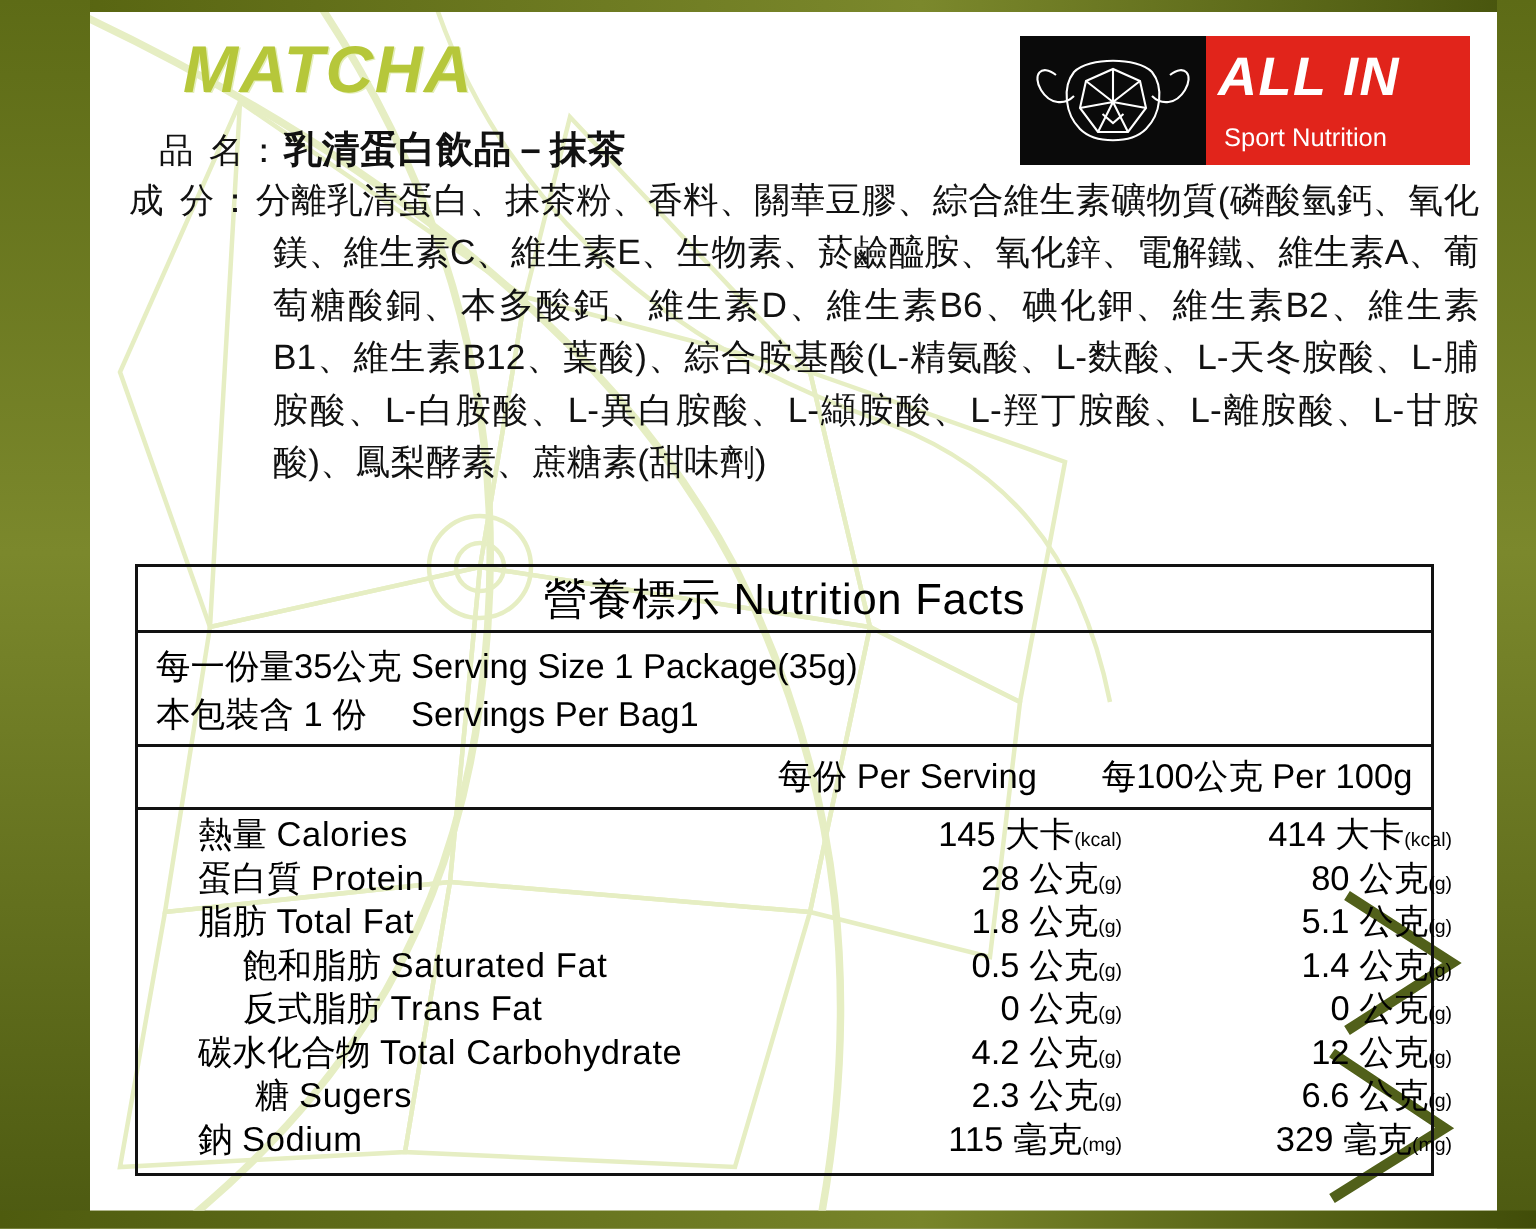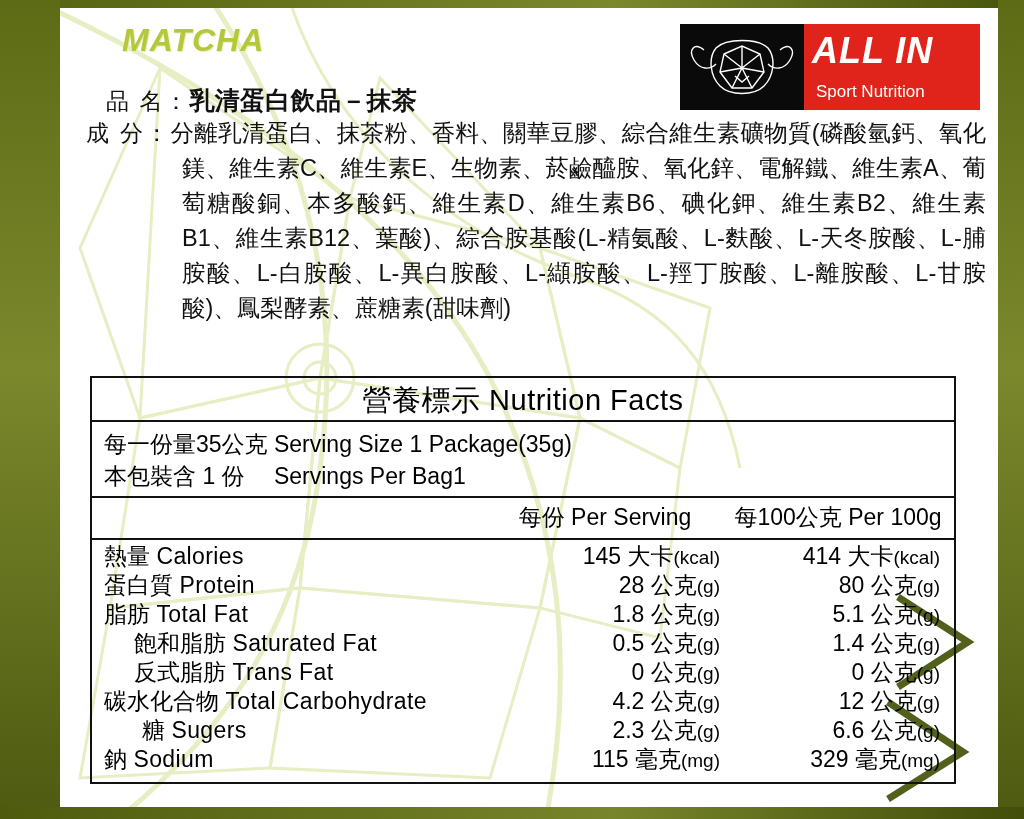--- a/index.html
+++ b/index.html
@@ -75,21 +75,21 @@
   .header {
     position: absolute;
     left: 0; top: 0;
     width: 938px;
     height: 110px;
   }
   .matcha-title {
     position: absolute;
     left: 62px;
     top: 14px;
-    font-size: 32px;
+    font-size: 44px;
     font-style: italic;
     font-weight: bold;
     letter-spacing: 1px;
     color: #b6c73a;
     text-shadow: 1px 1px 0 #e4eebb;
     font-family: "Liberation Sans", sans-serif;
   }
   .logo {
     position: absolute;
     right: 18px;
@@ -207,20 +207,21 @@
     position: absolute;
     top: 494px;
     font-size: 23px;
     text-align: center;
   }
   .rows {
     position: absolute;
     left: 30px;
     top: 534px;
     width: 866px;
+    padding-left: 28px;
   }
   .row {
     position: relative;
     height: 29px;
     font-size: 23px;
     line-height: 29px;
   }
   .row .name {
     position: absolute;
     left: 14px;
@@ -236,21 +237,21 @@
     white-space: nowrap;
   }
   .row .v2 {
     position: absolute;
     left: 640px;
     width: 210px;
     text-align: right;
     white-space: nowrap;
   }
   .unit {
-    font-size: 19px;
+    font-size: 13px;
     text-align: right;
   }
   .en {
     letter-spacing: 0.4px;
   }
 </style>
 </head>
 <body>
 
 <div class="page">

